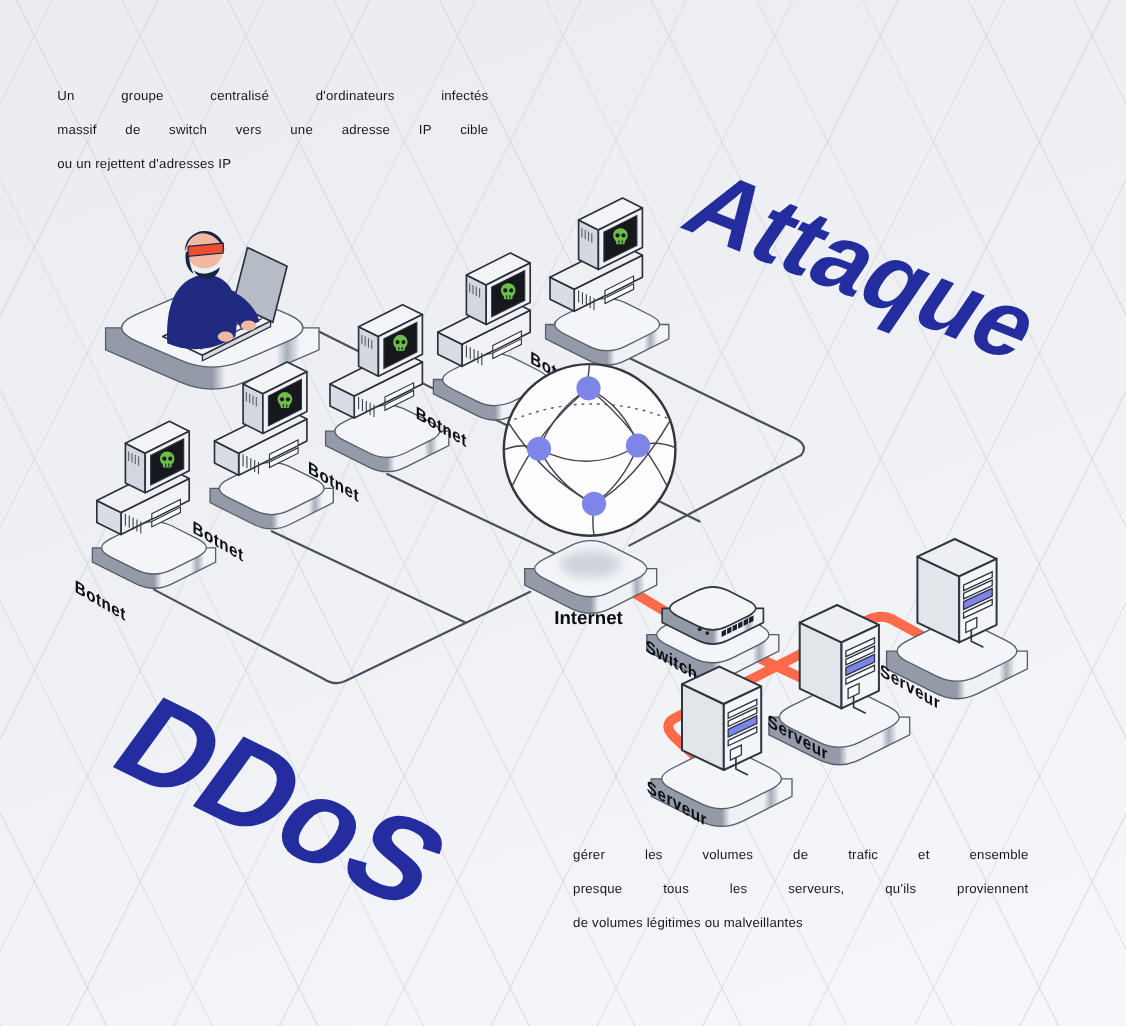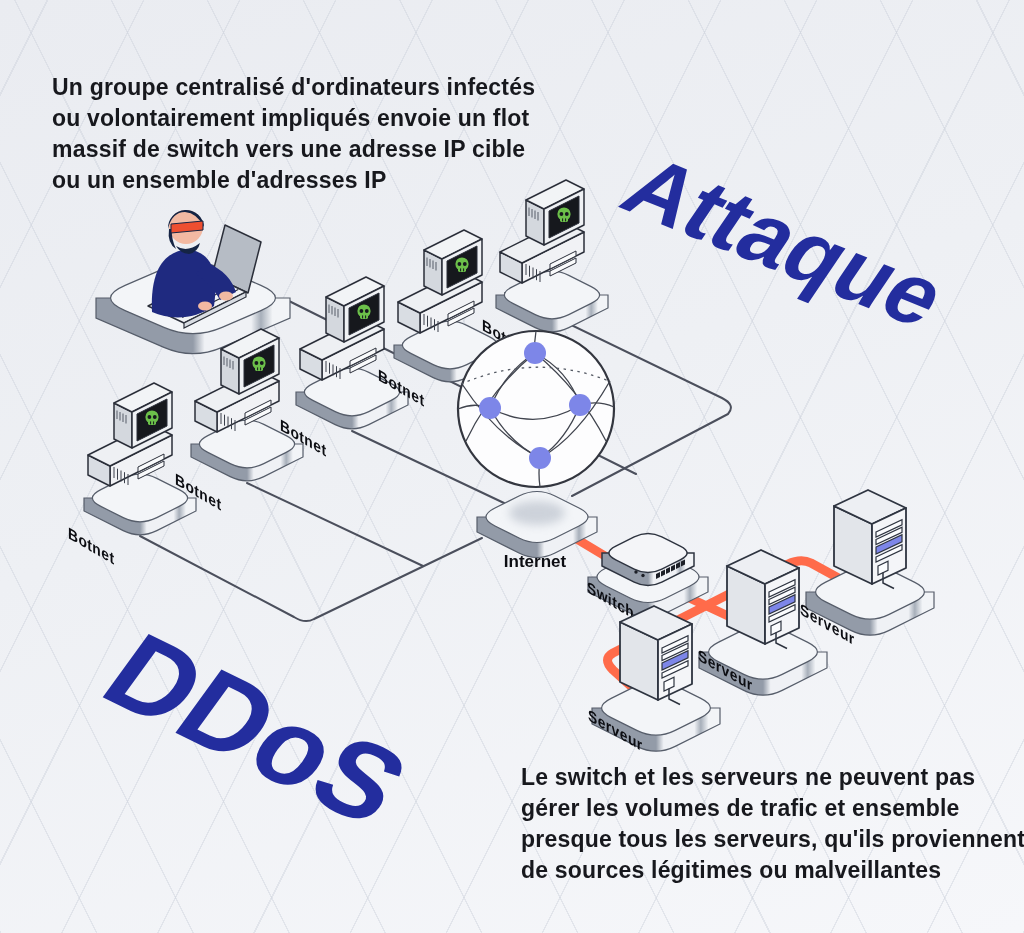--- a/index.html
+++ b/index.html
@@ -4,21 +4,21 @@
 <style>
   html,body{margin:0;padding:0;}
   body{width:1024px;height:933px;overflow:hidden;font-family:"Liberation Sans",sans-serif;}
   .stage{position:relative;width:1024px;height:933px;
     background:
       repeating-linear-gradient(63.43deg, rgba(205,210,220,.45) 0 1.4px, transparent 1.4px 86px),
       repeating-linear-gradient(-63.43deg, rgba(205,210,220,.45) 0 1.4px, transparent 1.4px 86px),
       linear-gradient(160deg,#eaecf1 0%,#eef0f4 45%,#f6f7fa 100%);
   }
   svg{position:absolute;left:0;top:0;}
-  .para{position:absolute;color:var(--ink,#17181d);font-size:23px;font-weight:700;
+  .para{position:absolute;color:var(--ink,#17181d);font-size:12px;font-weight:400;
         line-height:31px;letter-spacing:.2px;}
   .para .ln{text-align:justify;text-align-last:justify;white-space:nowrap;}
   .para .ln:last-child{text-align-last:left;}
   .para-intro{left:52px;top:72px;width:392px;}
   .para-outro{left:521px;top:762px;width:414px;}
   text{user-select:none;}
   .iso-label{font-weight:bold;font-size:16px;fill:#0c0d12;letter-spacing:.5px;}
   .h-label{font-weight:bold;font-size:17px;fill:#0c0d12;}
   .title{font-weight:bold;fill:var(--navy,#232d9e);}
 </style>
@@ -221,23 +221,21 @@
 <text class="iso-label" transform="translate(280,430) matrix(0.866 0.5 0 1 0 0)">Botnet</text>
 <text class="iso-label" transform="translate(175,484) matrix(0.866 0.5 0 1 0 0)">Botnet</text>
 <text class="iso-label" transform="translate(68,538) matrix(0.866 0.5 0 1 0 0)">Botnet</text>
 
 <text class="title" font-size="88" transform="translate(616,206) rotate(22) skewX(-12)">Attaque</text>
 <text class="title" font-size="112" transform="translate(96,694) rotate(26) skewX(-10)">DDoS</text>
 </svg>
 
 <div class="para para-intro">
   <div class="ln">Un groupe centralisé d'ordinateurs infectés</div>
-  <div class="ln">ou volontairement impliqués envoie un flot</div>
   <div class="ln">massif de switch vers une adresse IP cible</div>
-  <div class="ln">ou un ensemble d'adresses IP</div>
+  <div class="ln">ou un rejettent d'adresses IP</div>
 </div>
 <div class="para para-outro">
-  <div class="ln">Le switch et les serveurs ne peuvent pas</div>
   <div class="ln">gérer les volumes de trafic et ensemble</div>
   <div class="ln">presque tous les serveurs, qu'ils proviennent</div>
-  <div class="ln">de sources légitimes ou malveillantes</div>
+  <div class="ln">de volumes légitimes ou malveillantes</div>
 </div>
 </div>
 
 </body></html>

